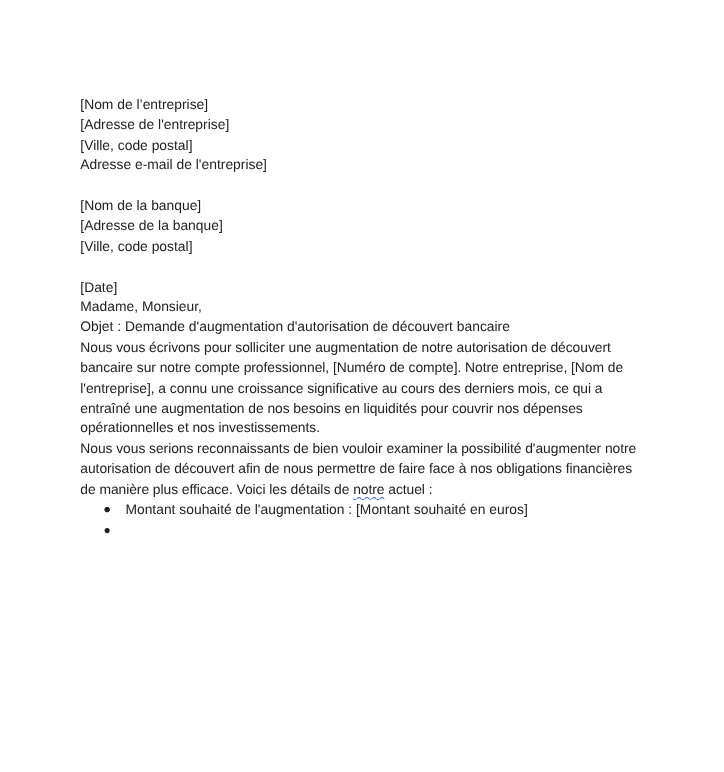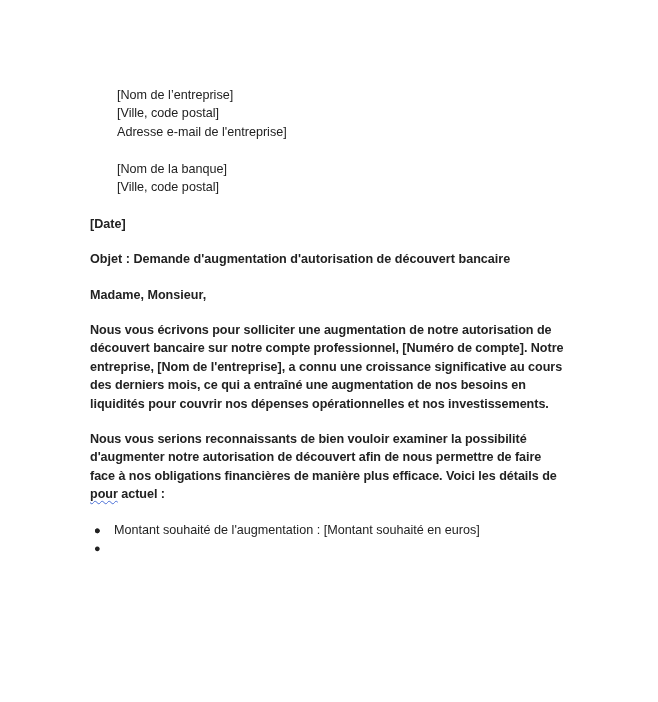--- a/index.html
+++ b/index.html
@@ -25,30 +25,28 @@
       position: absolute;
       left: 73px;
       top: 86px;
       width: 510px;
       font-family: "Liberation Sans", sans-serif;
       font-size: 12.6px;
       line-height: 18.4px;
       color: #222222;
     }
     .doc p {
-      margin: 17px;
-      font-weight: bold;
+      margin: 0;
     }
     .block {
       margin-bottom: 18.4px;
     }
     .line {
       display: block;
       white-space: nowrap;
-      margin-left: 44px;
     }
     .para {
       white-space: normal;
       letter-spacing: -0.05px;
     }
     .spell {
       text-decoration: underline wavy #4a6fd6;
       text-decoration-thickness: 1px;
       text-underline-offset: 2px;
     }
@@ -70,38 +68,40 @@
     }
   </style>
 </head>
 <body>
 
 <div class="page">
   <div class="doc">
 
     <div class="block">
       <span class="line">[Nom de l’entreprise]</span>
+      <span class="line">[Adresse de l'entreprise]</span>
       <span class="line">[Ville, code postal]</span>
       <span class="line">Adresse e-mail de l'entreprise]</span>
     </div>
 
     <div class="block">
       <span class="line">[Nom de la banque]</span>
+      <span class="line">[Adresse de la banque]</span>
       <span class="line">[Ville, code postal]</span>
     </div>
 
     <p class="block">[Date]</p>
 
+    <p class="block">Madame, Monsieur,</p>
+
     <p class="block">Objet : Demande d'augmentation d'autorisation de découvert bancaire</p>
-
-    <p class="block">Madame, Monsieur,</p>
 
     <p class="block para">Nous vous écrivons pour solliciter une augmentation de notre autorisation de découvert bancaire sur notre compte professionnel, [Numéro de compte]. Notre entreprise, [Nom de l'entreprise], a connu une croissance significative au cours des derniers mois, ce qui a entraîné une augmentation de nos besoins en liquidités pour couvrir nos dépenses opérationnelles et nos investissements.</p>
 
-    <p class="block para"><span>Nous vous serions reconnaissants de bien vouloir examiner la possibilité d'augmenter notre autorisation de découvert afin de nous permettre de faire face à nos obligations financières de manière plus efficace. Voici les détails de </span><span class="spell">pour</span><span> actuel :</span></p>
+    <p class="block para"><span>Nous vous serions reconnaissants de bien vouloir examiner la possibilité d'augmenter notre autorisation de découvert afin de nous permettre de faire face à nos obligations financières de manière plus efficace. Voici les détails de </span><span class="spell">notre</span><span> actuel :</span></p>
 
     <ul class="details">
       <li>
         <span class="bullet">●</span>
       </li>
       <li>
         <span class="bullet">●</span>
         <span>Montant souhaité de l'augmentation : [Montant souhaité en euros]</span>
       </li>
       <li>

